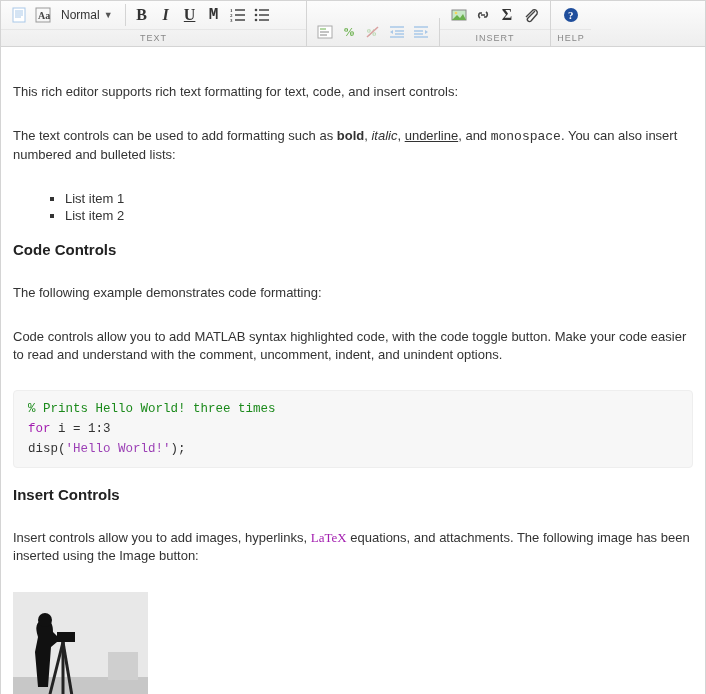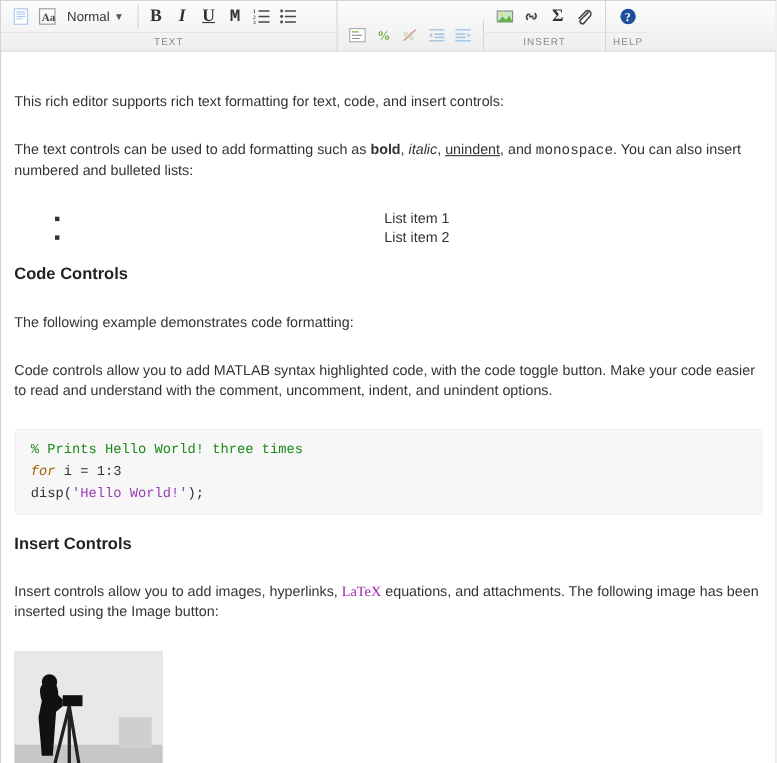--- a/index.html
+++ b/index.html
@@ -76,36 +76,36 @@
     background: #d4d4d4;
     height: 22px;
     margin: 0 4px;
   }
   .content {
     padding: 10px 12px 18px 12px;
     width: 100%;
   }
   .content p { margin: 26px 0; line-height: 1.4; }
   .content h3 { font-size: 15px; margin: 18px 0 6px 0; font-weight: bold; color:#222;}
-  .content ul { margin: 6px 0 6px 0; padding-left: 52px; text-align: center; }
+  .content ul { margin: 6px 0 6px 0; padding-left: 52px; }
   .content ul li { list-style-type: square; margin: 2px 0; }
   .content a { color: #a21caf; text-decoration: none; font-family: Liberation Serif, serif; }
   .content .mono { font-family: "Courier New", monospace; }
   .code-block {
     background: #f7f7f7;
     border: 1px solid #eee;
     border-radius: 4px;
     padding: 8px 14px;
     font-family: "Courier New", monospace;
     font-size: 12.5px;
     line-height: 1.6;
     margin: 8px 0;
   }
   .code-comment { color: #1b8a1b; margin-top: 47px; }
-  .code-kw { color: #a16207; font-style: italic; }
+  .code-kw { color: #a21caf; }
   .code-str { color: #9b3fb5; }
   .inserted-image {
     width: 135px;
     height: 115px;
     background: #ddd;
     margin-top: 6px;
     position: relative;
     overflow: hidden;
   }
   .inserted-image svg { width: 100%; height: 100%; display:block; }
@@ -244,21 +244,21 @@
       </div>
       <div class="group-label">HELP</div>
     </div>
 
   </div>
 
   <div class="content">
     <p>This rich editor supports rich text formatting for text, code, and insert controls:</p>
 
     <p>
-      <span>The text controls can be used to add formatting such as </span><b>bold</b><span>, </span><i>italic</i><span>, </span><span class="u">unindent</span><span>, and </span><span class="mono">monospace</span><span>. You can also insert numbered and bulleted lists:</span>
+      <span>The text controls can be used to add formatting such as </span><b>bold</b><span>, </span><i>italic</i><span>, </span><span class="u">underline</span><span>, and </span><span class="mono">monospace</span><span>. You can also insert numbered and bulleted lists:</span>
     </p>
     <ul>
       <li>List item 1</li>
       <li>List item 2</li>
     </ul>
 
     <h3>Code Controls</h3>
     <p>The following example demonstrates code formatting:</p>
     <p>Code controls allow you to add MATLAB syntax highlighted code, with the code toggle button. Make your code easier to read and understand with the comment, uncomment, indent, and unindent options.</p>
 

